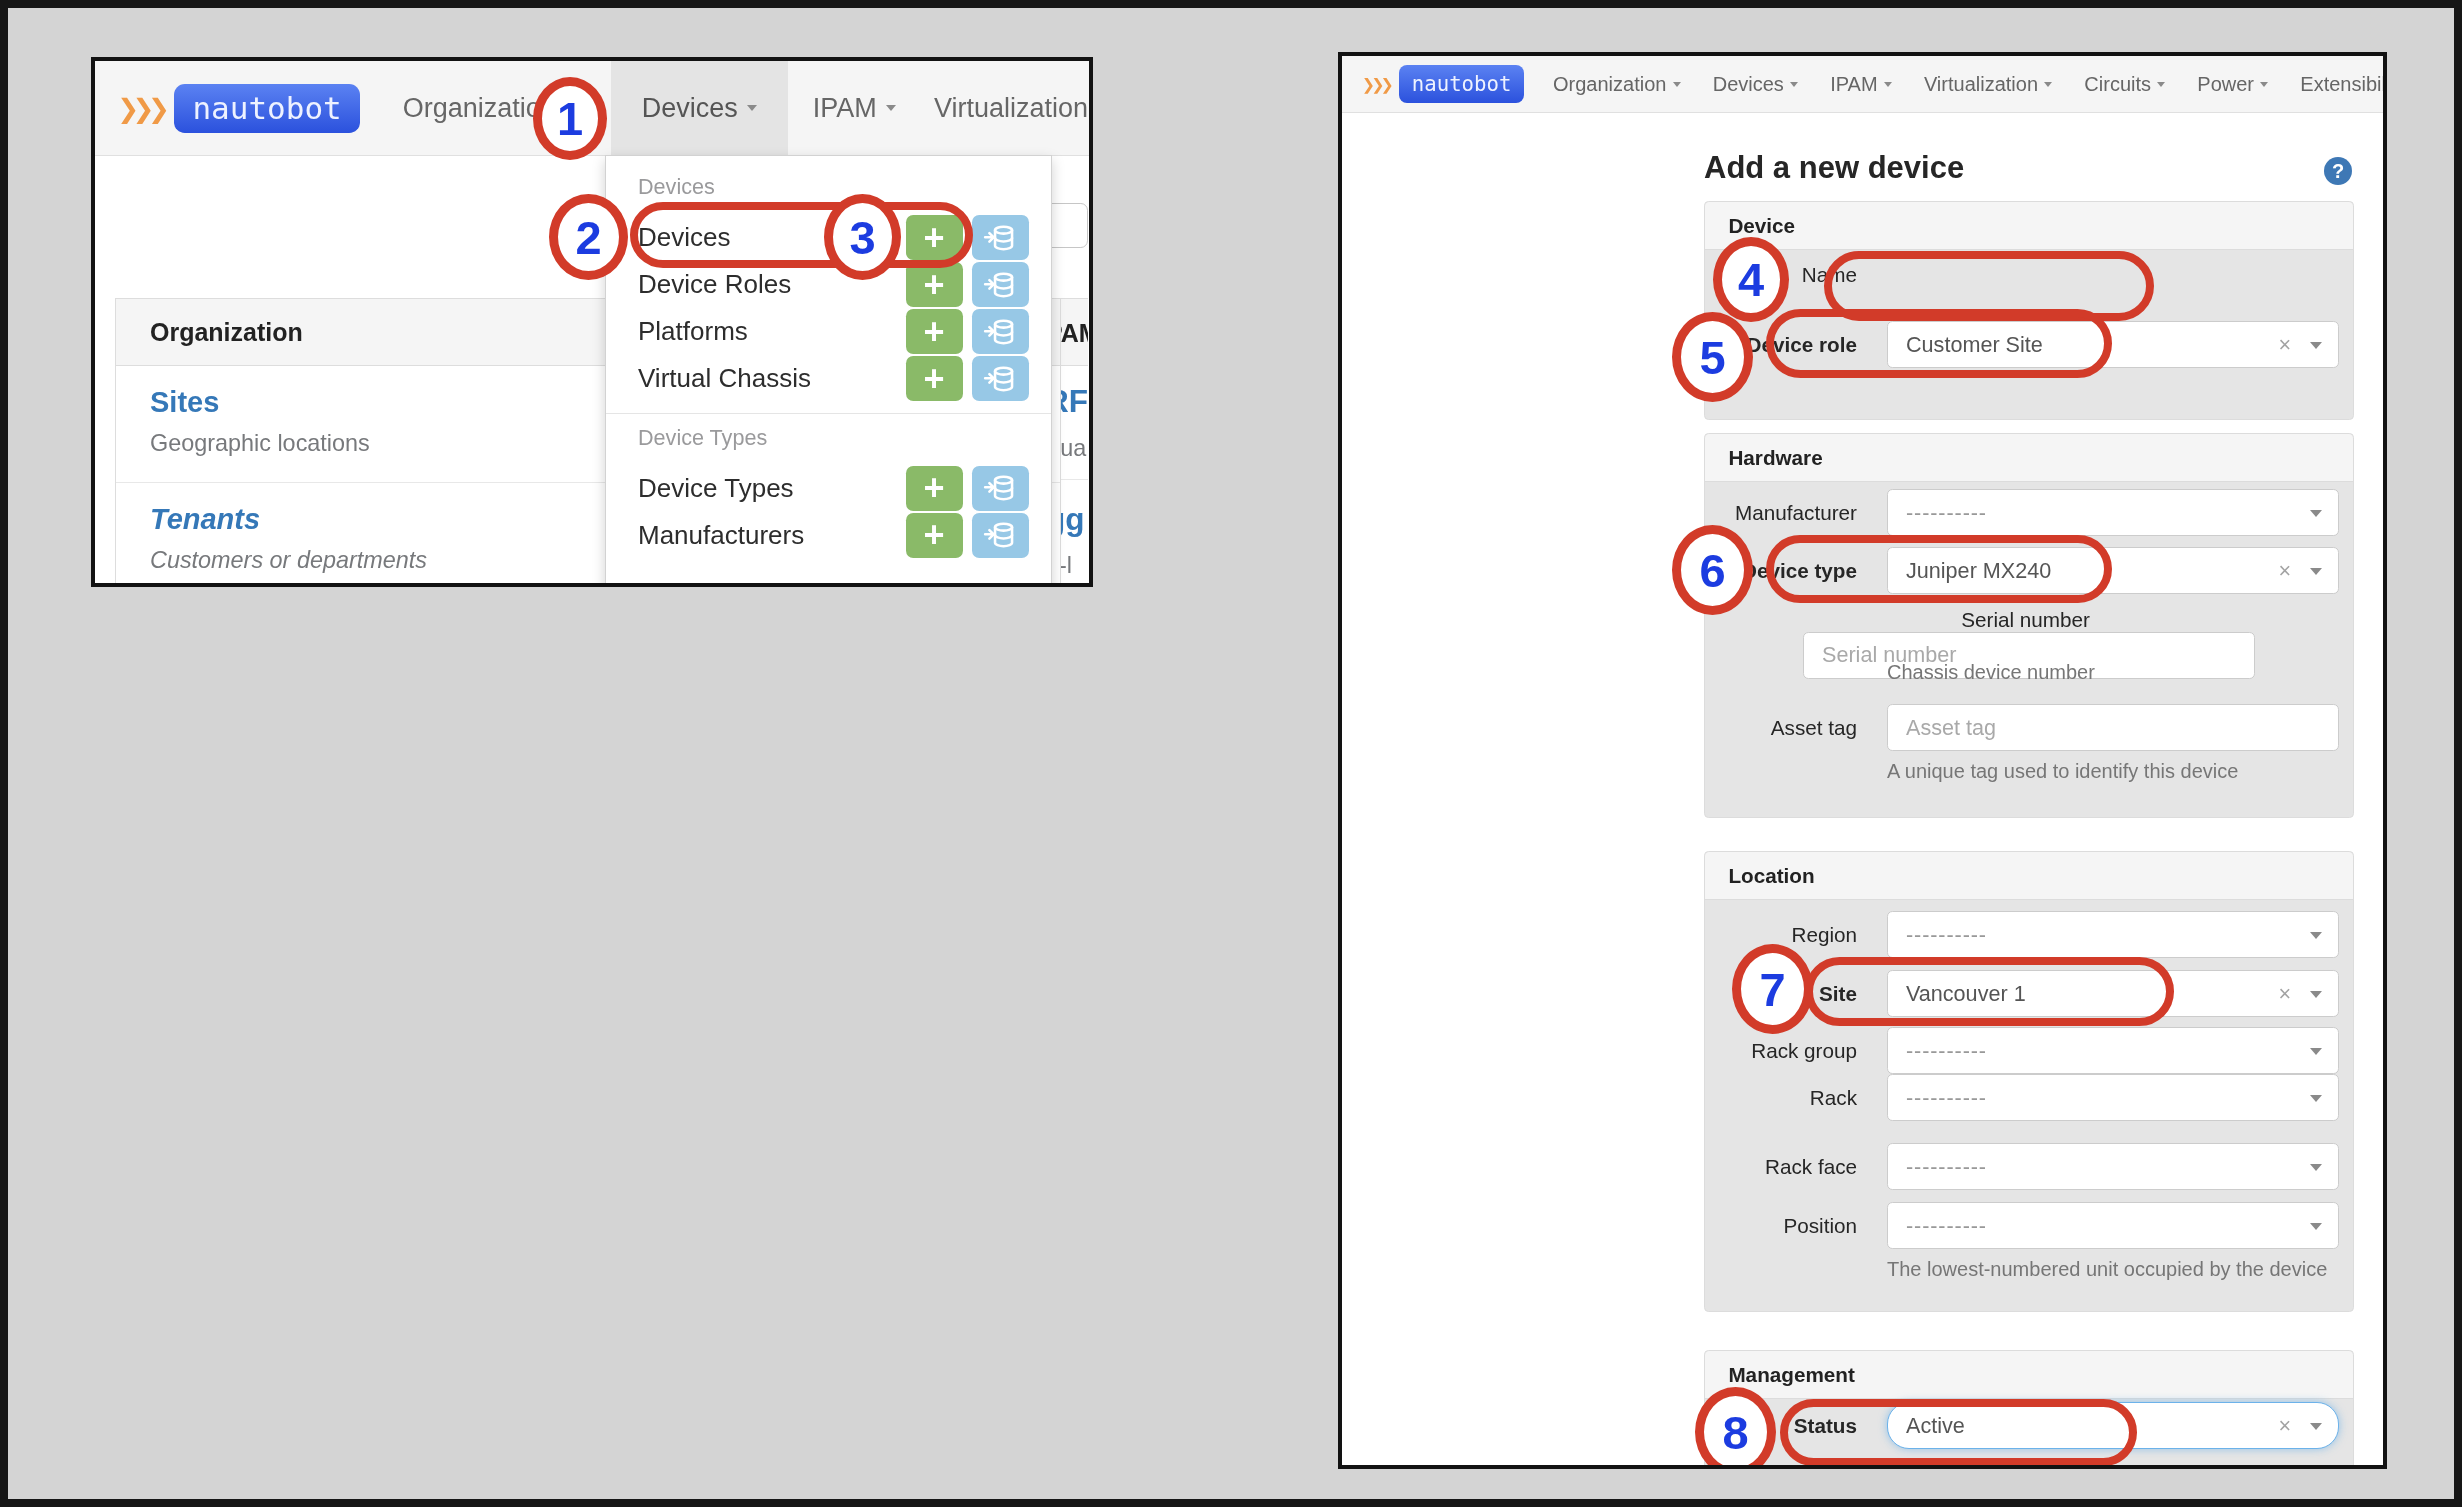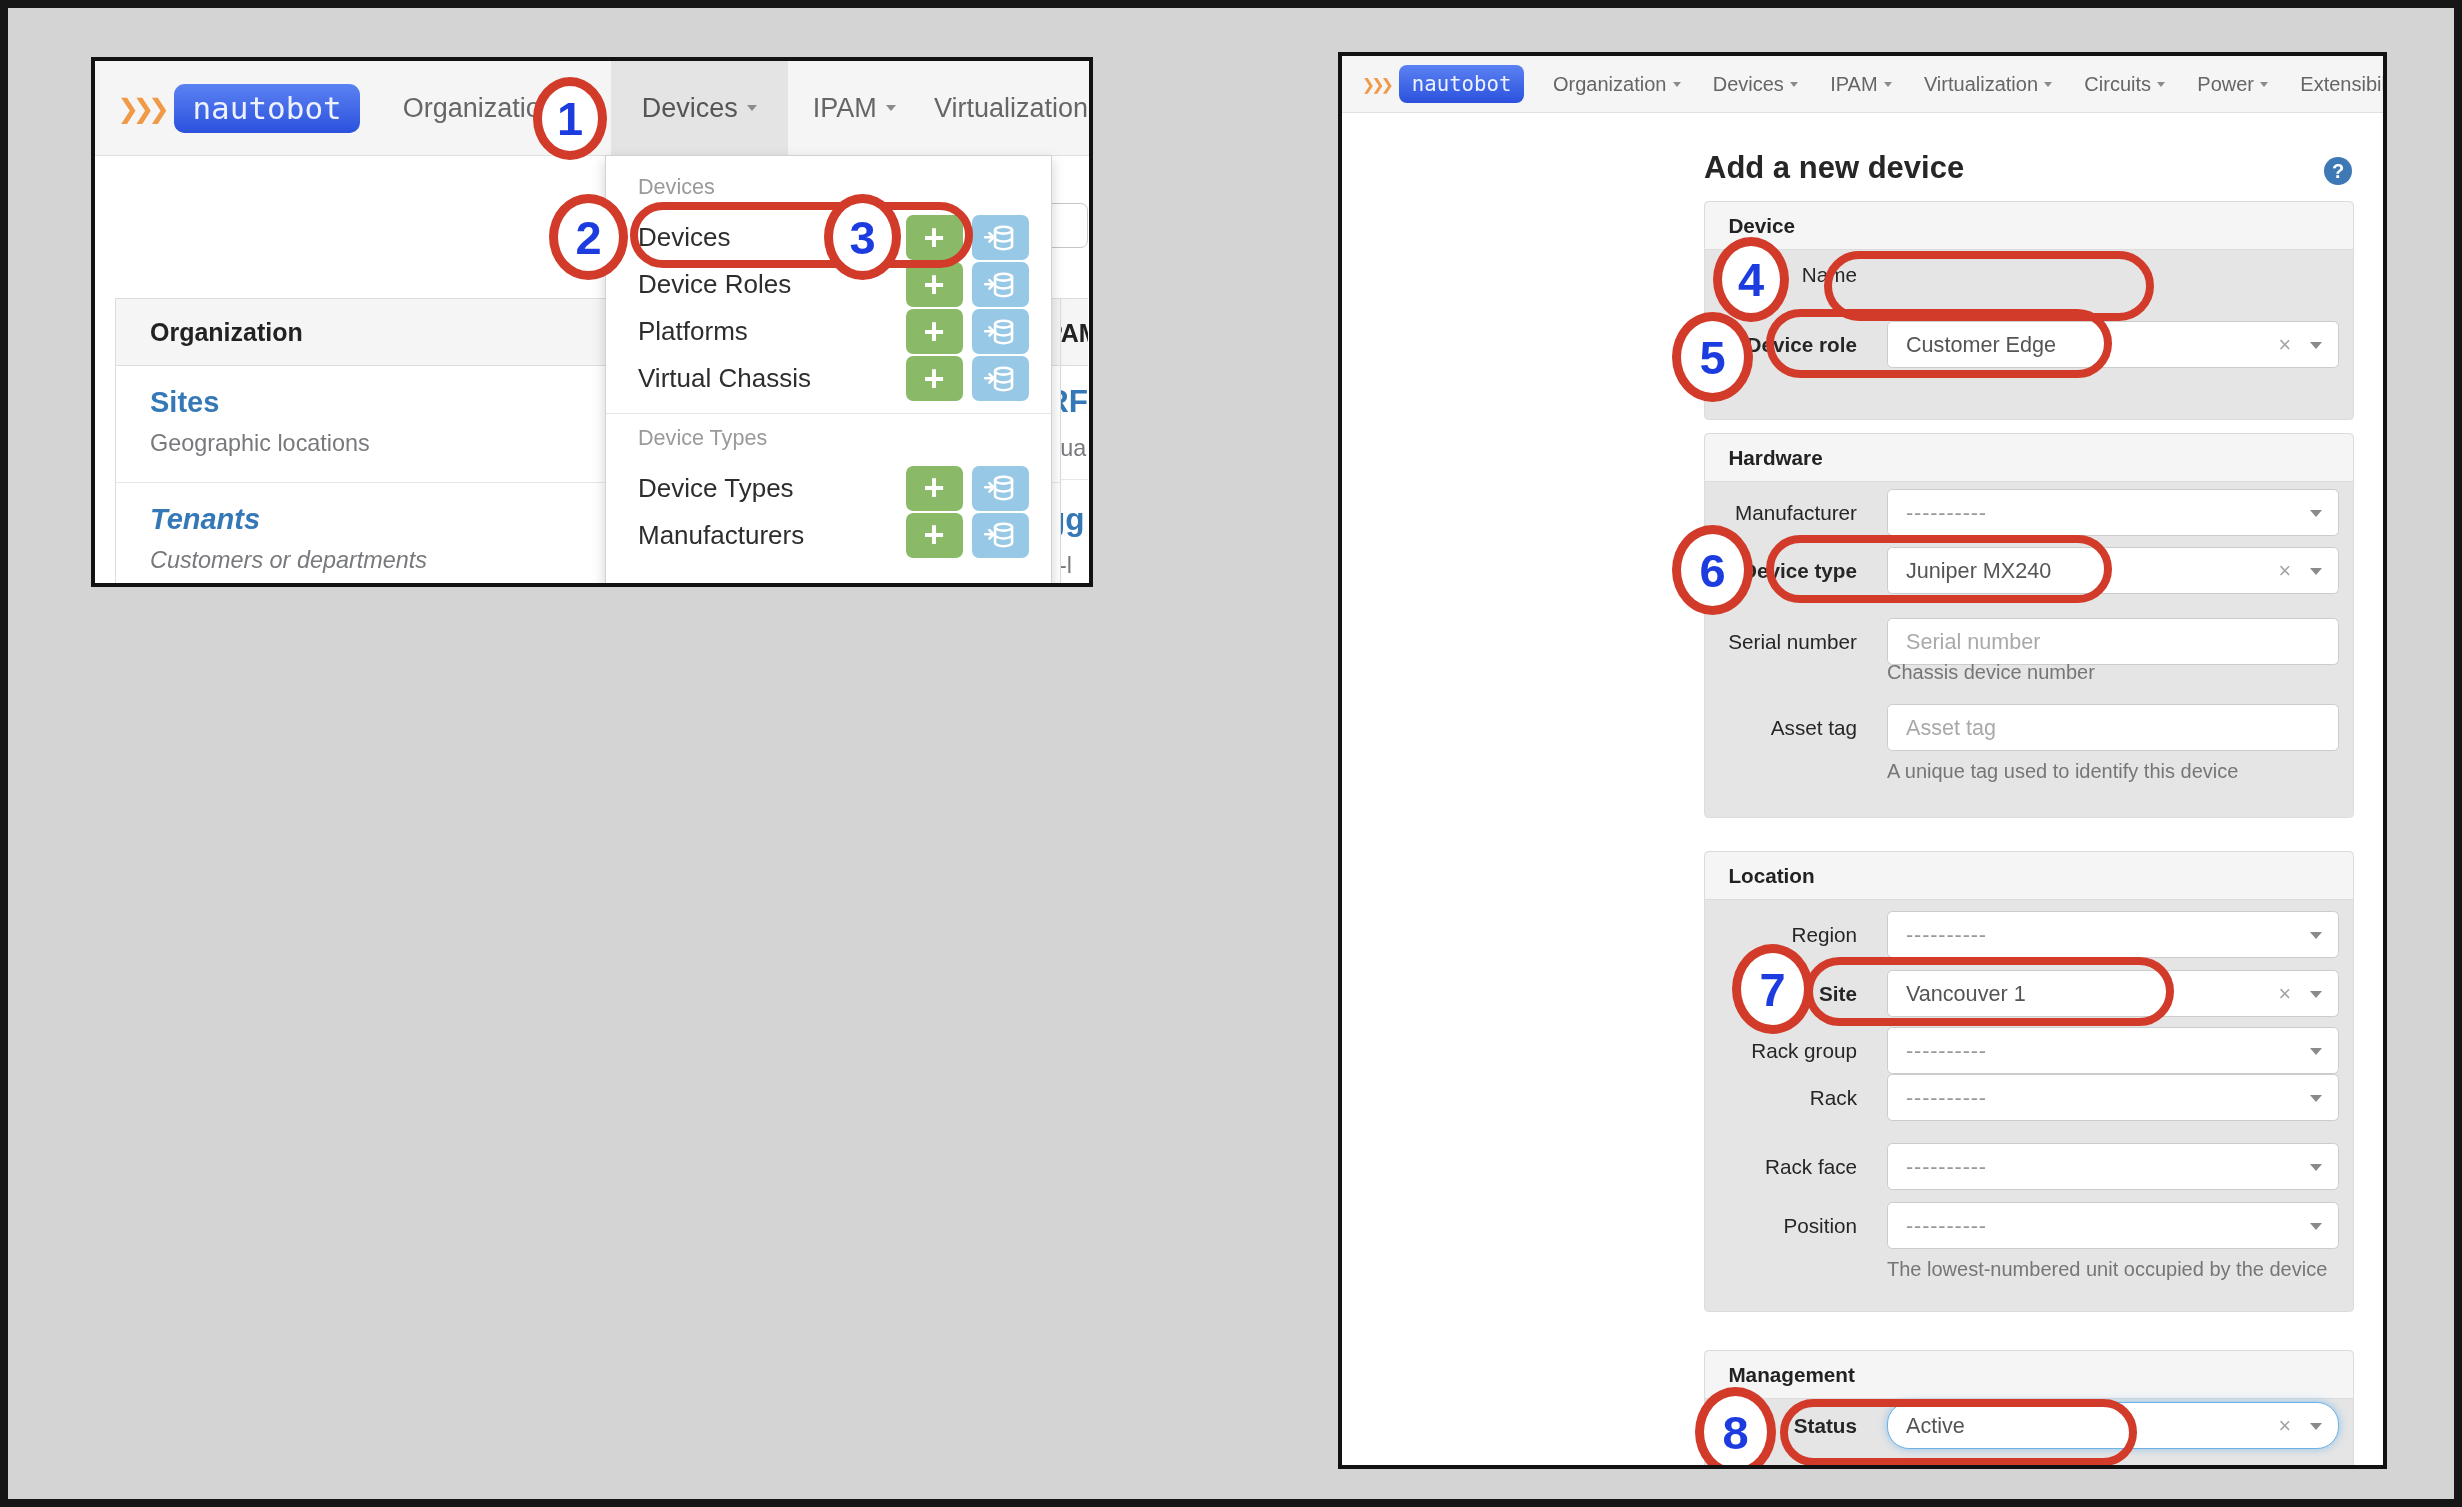--- a/index.html
+++ b/index.html
@@ -289,21 +289,21 @@
     <div class="help-badge">?</div>
 
     <div class="card" style="top:145px;height:219px;">
       <div class="card-hd">Device</div>
       <div class="frow" style="top:61px;">
         <span class="flabel">Name</span>
       </div>
       <div class="frow" style="top:119px;">
         <span class="flabel req">Device role</span>
         <span class="ctl">
-          <span>Customer Edge</span>
+          <span>Customer Site</span>
           <span class="clear-x">×</span>
           <span class="sel-caret"></span>
         </span>
       </div>
     </div>
 
     <div class="card" style="top:377px;height:385px;">
       <div class="card-hd">Hardware</div>
       <div class="frow" style="top:55px;">
         <span class="flabel">Manufacturer</span>
@@ -313,21 +313,21 @@
         </span>
       </div>
       <div class="frow" style="top:113px;">
         <span class="flabel req">Device type</span>
         <span class="ctl">
           <span>Juniper MX240</span>
           <span class="clear-x">×</span>
           <span class="sel-caret"></span>
         </span>
       </div>
-      <div class="frow" style="top:184px;">
+      <div class="frow" style="top:174px;flex-direction:column;">
         <span class="flabel">Serial number</span>
         <span class="ctl">
           <span class="ph">Serial number</span>
         </span>
       </div>
       <div class="fhelp" style="top:227px;">Chassis device number</div>
       <div class="frow" style="top:270px;">
         <span class="flabel">Asset tag</span>
         <span class="ctl">
           <span class="ph">Asset tag</span>

